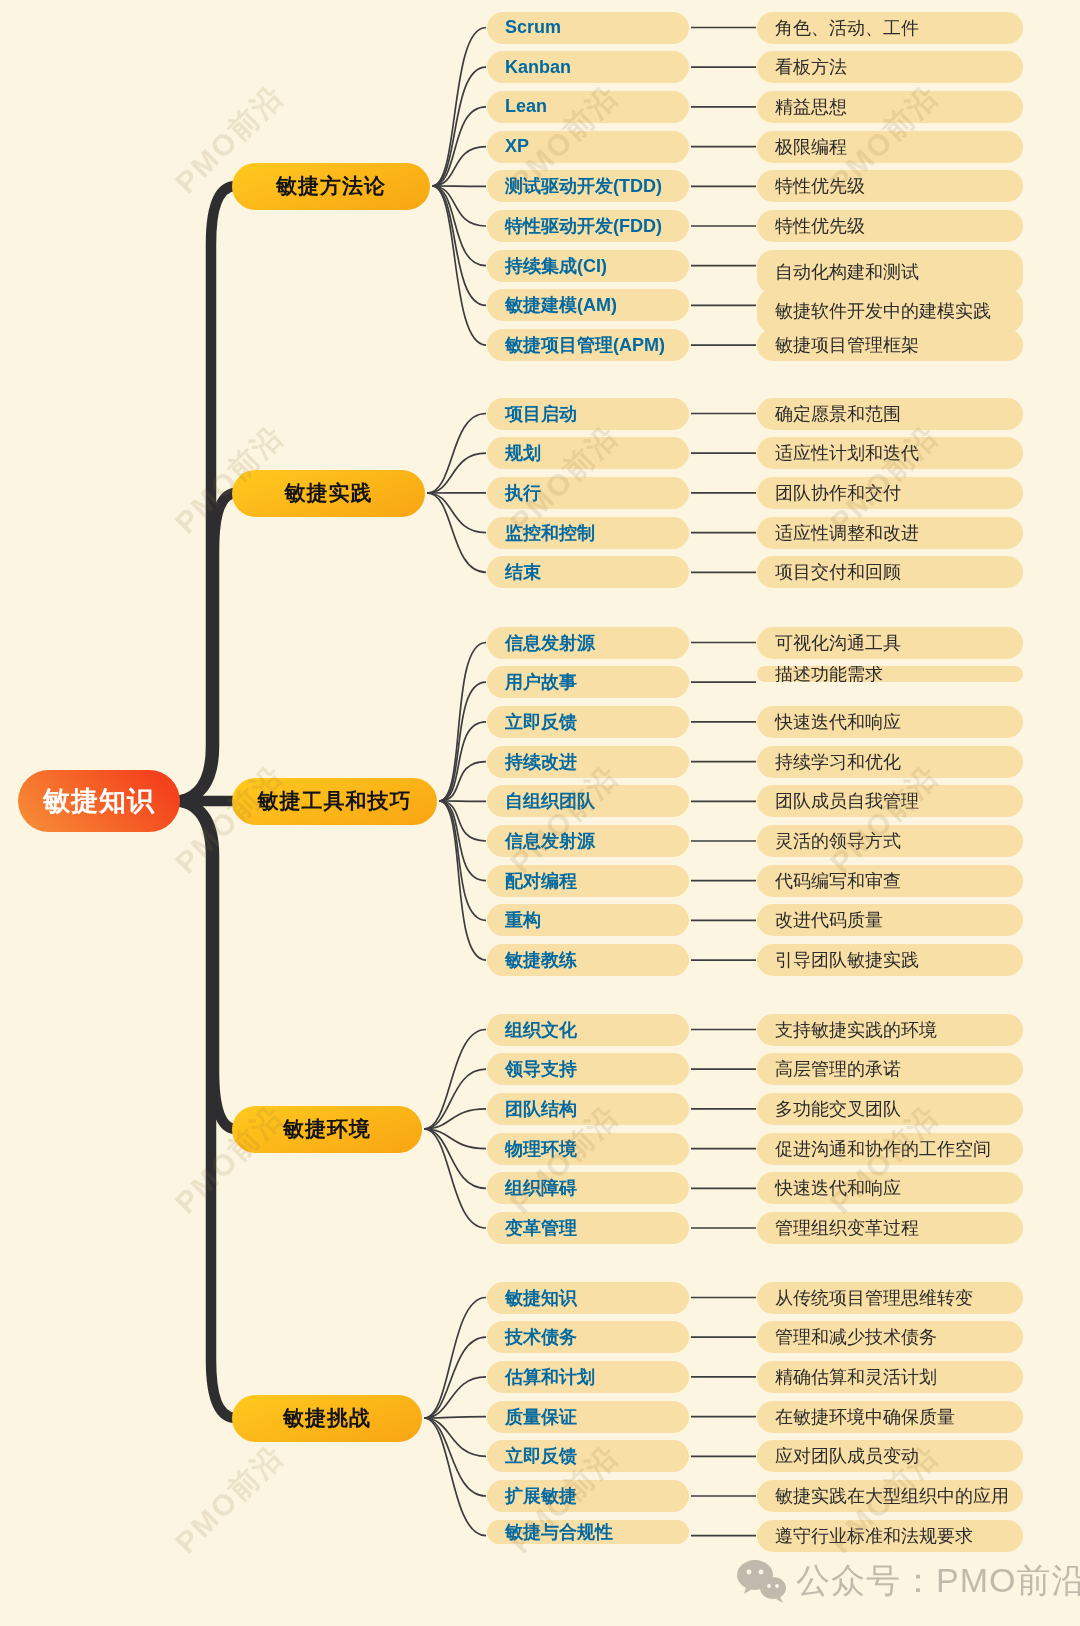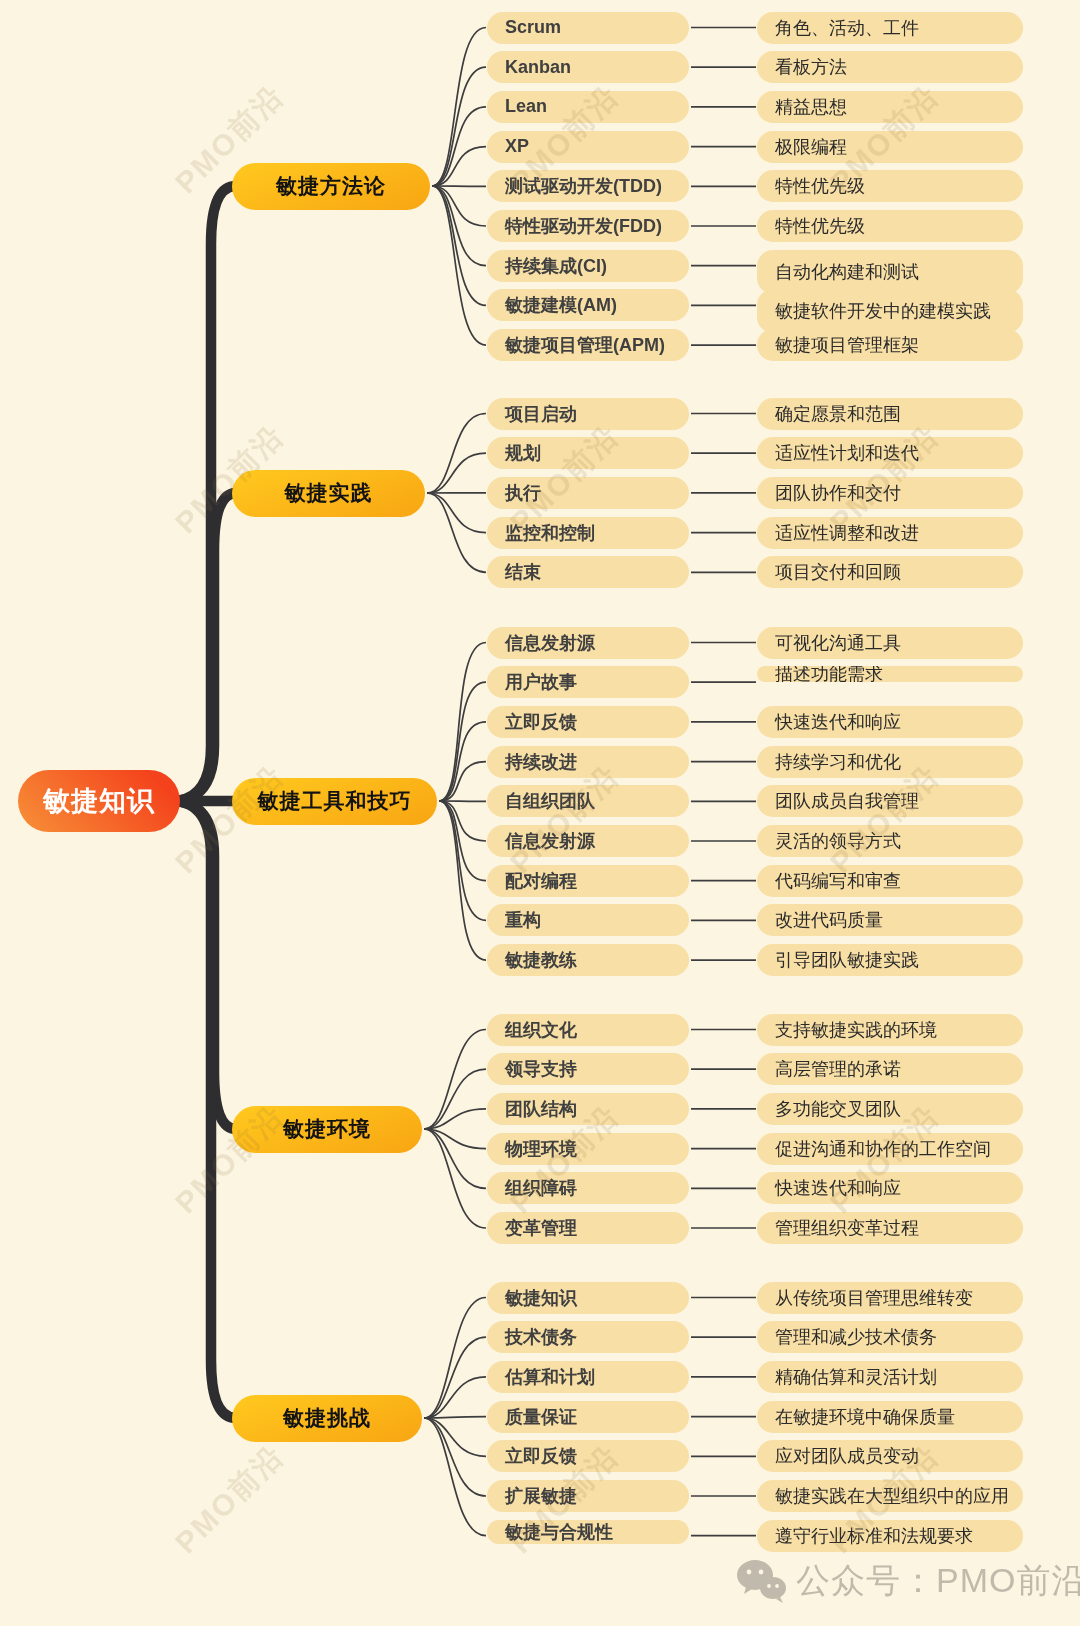--- a/index.html
+++ b/index.html
@@ -24,21 +24,21 @@
   .branch{
     height:47px;border-radius:24px;justify-content:center;
     background:linear-gradient(160deg,var(--brA,#FFC91F) 0%,var(--brB,#F8A512) 100%);
   }
   .branch .lbl{color:#131313;font-size:21px;font-weight:700;letter-spacing:1px;}
   .leaf{
     height:32px;border-radius:16px;background:var(--leaf,#F8DFA5);
     padding:0 14px 0 18px;overflow:hidden;
   }
   .leaf .lbl{font-size:18px;color:#2b2b2b;}
-  .leaf.topic .lbl{font-weight:700;color:#404040;}
+  .leaf.topic .lbl{font-weight:700;color:#0369a1;}
 
   .wm-tile{
     position:absolute;z-index:3;width:200px;margin-left:-100px;margin-top:-18px;
     text-align:center;transform:rotate(-45deg);
     font-size:30px;font-weight:600;letter-spacing:2px;
     color:rgba(140,110,55,0.14);pointer-events:none;white-space:nowrap;
   }
   .footer-wm{
     position:absolute;left:736px;top:1558px;z-index:4;
     display:flex;align-items:center;gap:8px;

